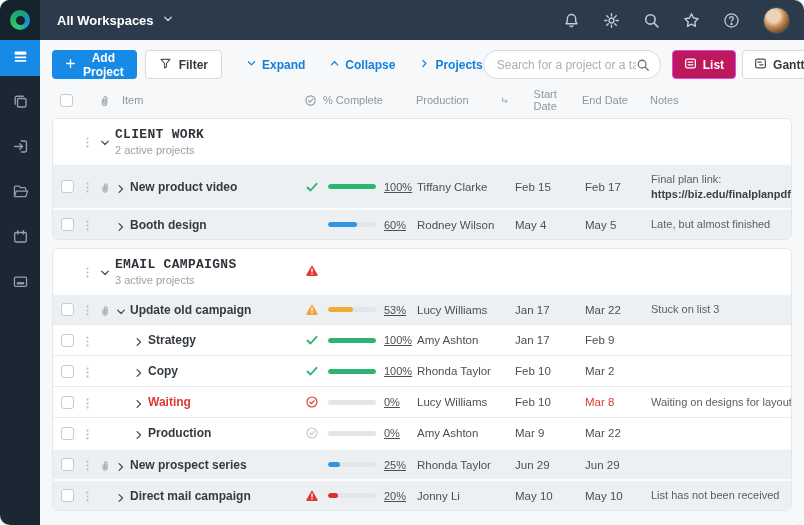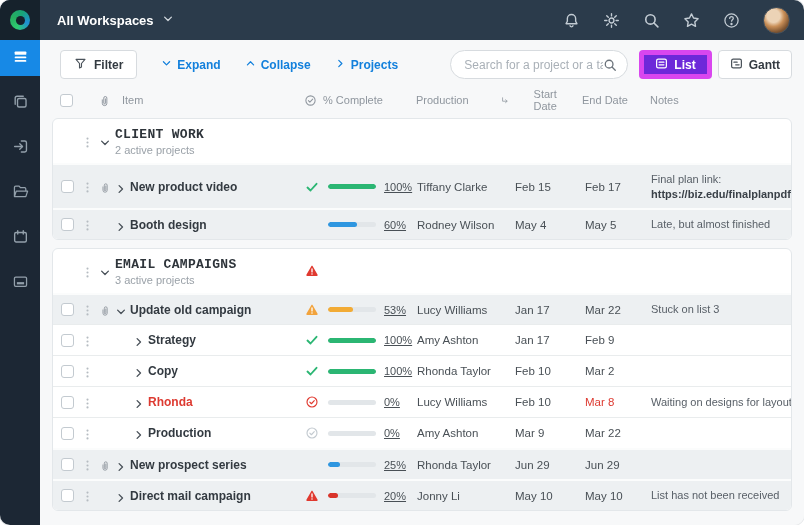--- a/index.html
+++ b/index.html
@@ -49,21 +49,21 @@
   .tool-link svg { width:11px; height:11px; stroke:#1380dc; }
   .search { margin-left:auto; width:178px; height:29px; border:1px solid #d7dbdf; border-radius:15px;
             background:#fff; display:flex; align-items:center; padding:0 10px 0 13px; }
   .search input { border:none; outline:none; flex:1; min-width:0; font-size:12px; color:#333a41;
                   background:transparent; font-family:inherit; }
   .search input::placeholder { color:#a9b0b7; }
   .search svg { width:14px; height:14px; stroke:#6a727a; flex:none; }
   .seg { display:flex; gap:6px; margin-left:11px; }
   .seg-btn { height:29px; border-radius:4px; padding:0 11px; font-size:12px; font-weight:bold;
              display:flex; align-items:center; gap:6px; cursor:pointer; font-family:inherit; }
-  .seg-btn.active { background:#6d28d9; color:#fff; border:5px solid #d946ef; }
+  .seg-btn.active { background:#be185d; color:#fff; border:1px solid #d946ef; }
   .seg-btn.active svg { stroke:#fff; }
   .seg-btn.inactive { background:#fff; color:#333a41; border:1px solid #d7dbdf; }
   .seg-btn.inactive svg { stroke:#4a525a; }
   .seg-btn svg { width:13px; height:13px; }
 
   
   .grid { display:grid; grid-template-columns:28px 18px 16px 190px 23px 89px 84px 70px 70px 1fr;
           align-items:center; }
 
   .thead { height:24px; margin-top:9px; font-size:11px; color:#8f969e; }
@@ -178,20 +178,26 @@
         <span><svg class="sline" viewBox="0 0 16 16" stroke="currentColor" stroke-width="1.2" width="100%" height="100%">
             <rect x="2.3" y="3.8" width="11.4" height="8.8" rx="1.2"></rect>
             <rect x="4.6" y="8.6" width="6.8" height="2.1" fill="currentColor" stroke="none"></rect>
           </svg></span>
       </div>
   </div>
 
   <div class="main">
 
     <div class="toolbar">
+      <button class="btn-add">
+        <span><svg class="sline" viewBox="0 0 16 16" stroke="currentColor" stroke-width="2" width="100%" height="100%">
+              <path d="M8 2.5v11M2.5 8h11"></path>
+            </svg></span>
+        <span>Add Project</span>
+      </button>
       <button class="btn-filter">
         <span><svg class="sline" viewBox="0 0 16 16" stroke="currentColor" stroke-width="1.4" width="100%" height="100%">
               <path d="M2.5 3h11l-4.3 5v4.2l-2.4 1.3V8z"></path>
             </svg></span>
         <span>Filter</span>
       </button>
       <span class="tool-link">
         <span><svg class="sline" viewBox="0 0 16 16" stroke="currentColor" stroke-width="1.8" width="100%" height="100%">
               <polyline points="3.5 5.5 8 10 12.5 5.5"></polyline>
             </svg></span>
@@ -517,21 +523,21 @@
                   <circle cx="8" cy="3.2" r="1.3"></circle>
                   <circle cx="8" cy="8" r="1.3"></circle>
                   <circle cx="8" cy="12.8" r="1.3"></circle>
                 </svg></span>
             </div>
             <div></div>
             <div class="namecell sub">
               <span class="exp" style="color: rgb(74, 82, 90);"><svg class="sline" viewBox="0 0 16 16" stroke="currentColor" stroke-width="1.8" width="100%" height="100%">
                   <polyline points="5.5 3.5 10 8 5.5 12.5"></polyline>
                 </svg></span>
-              <span class="rname red">Rhonda</span>
+              <span class="rname red">Waiting</span>
             </div>
             <div>
               <span style="display: block; width: 14px; height: 14px; color: rgb(224, 57, 47);"><svg class="sline" viewBox="0 0 16 16" stroke="currentColor" stroke-width="1.3" width="100%" height="100%">
                   <circle cx="8" cy="8" r="5.7"></circle>
                   <polyline points="5.5 8.2 7.3 10 10.6 6.4"></polyline>
                 </svg></span>
             </div>
             <div class="progress">
               <div class="pbar">
                 <div class="pfill" style="width: 0px; background: transparent;"></div>

